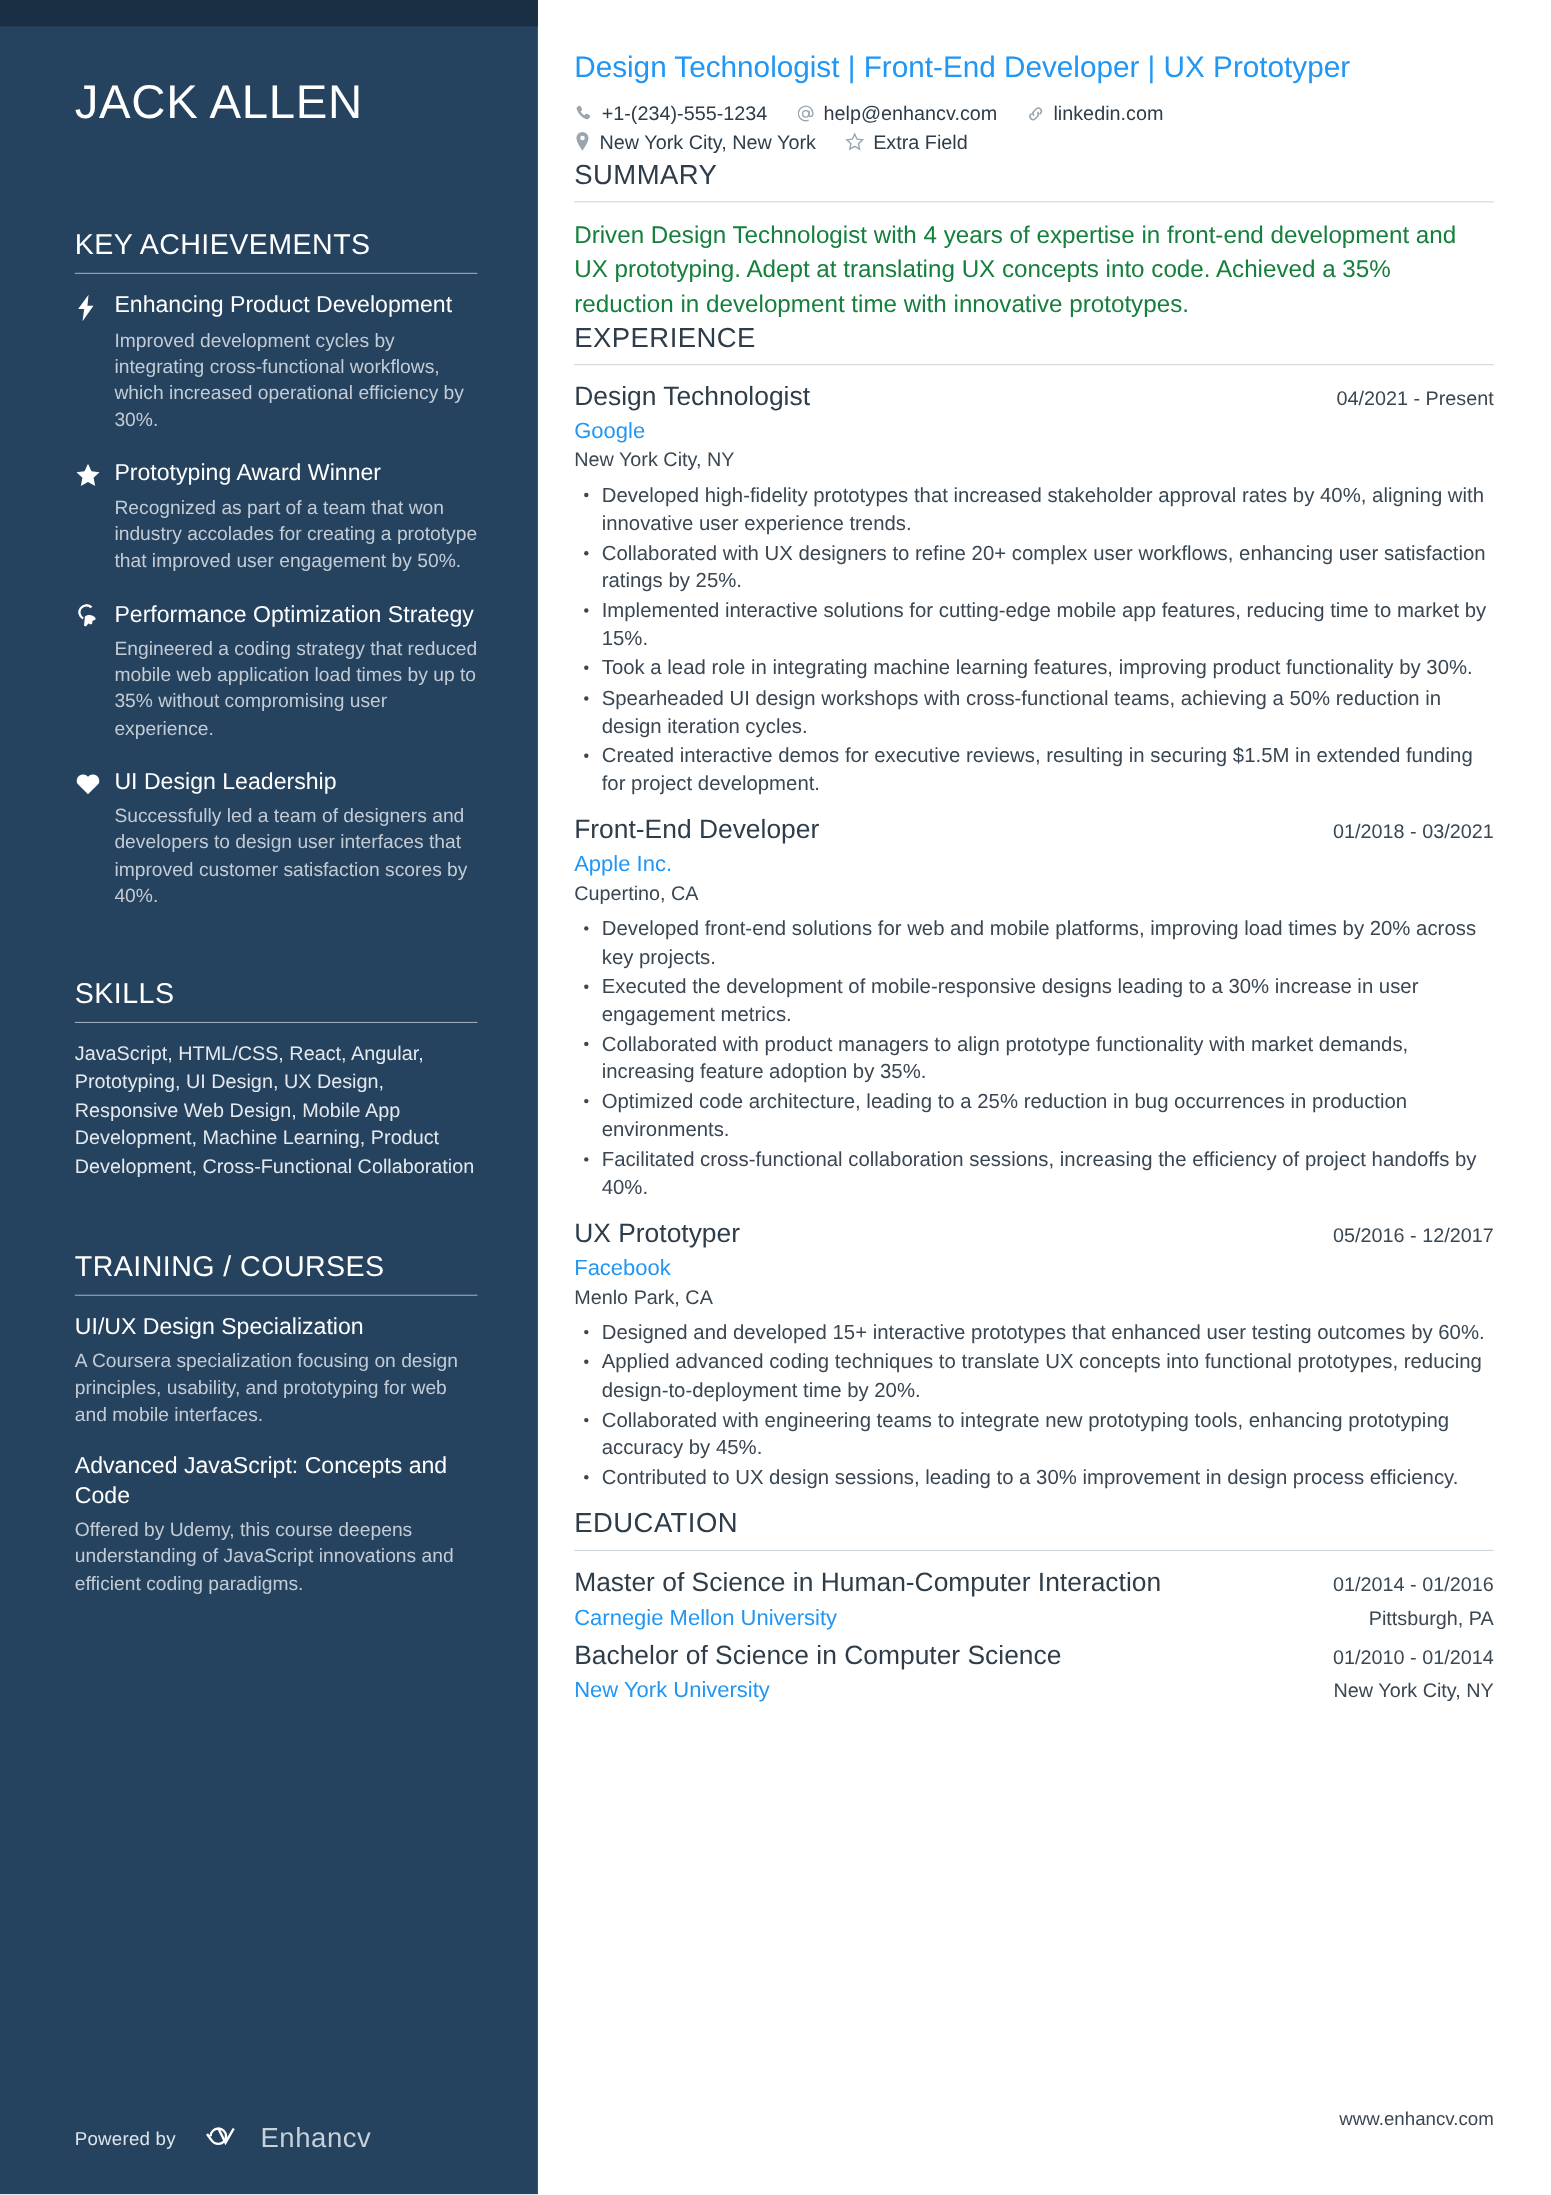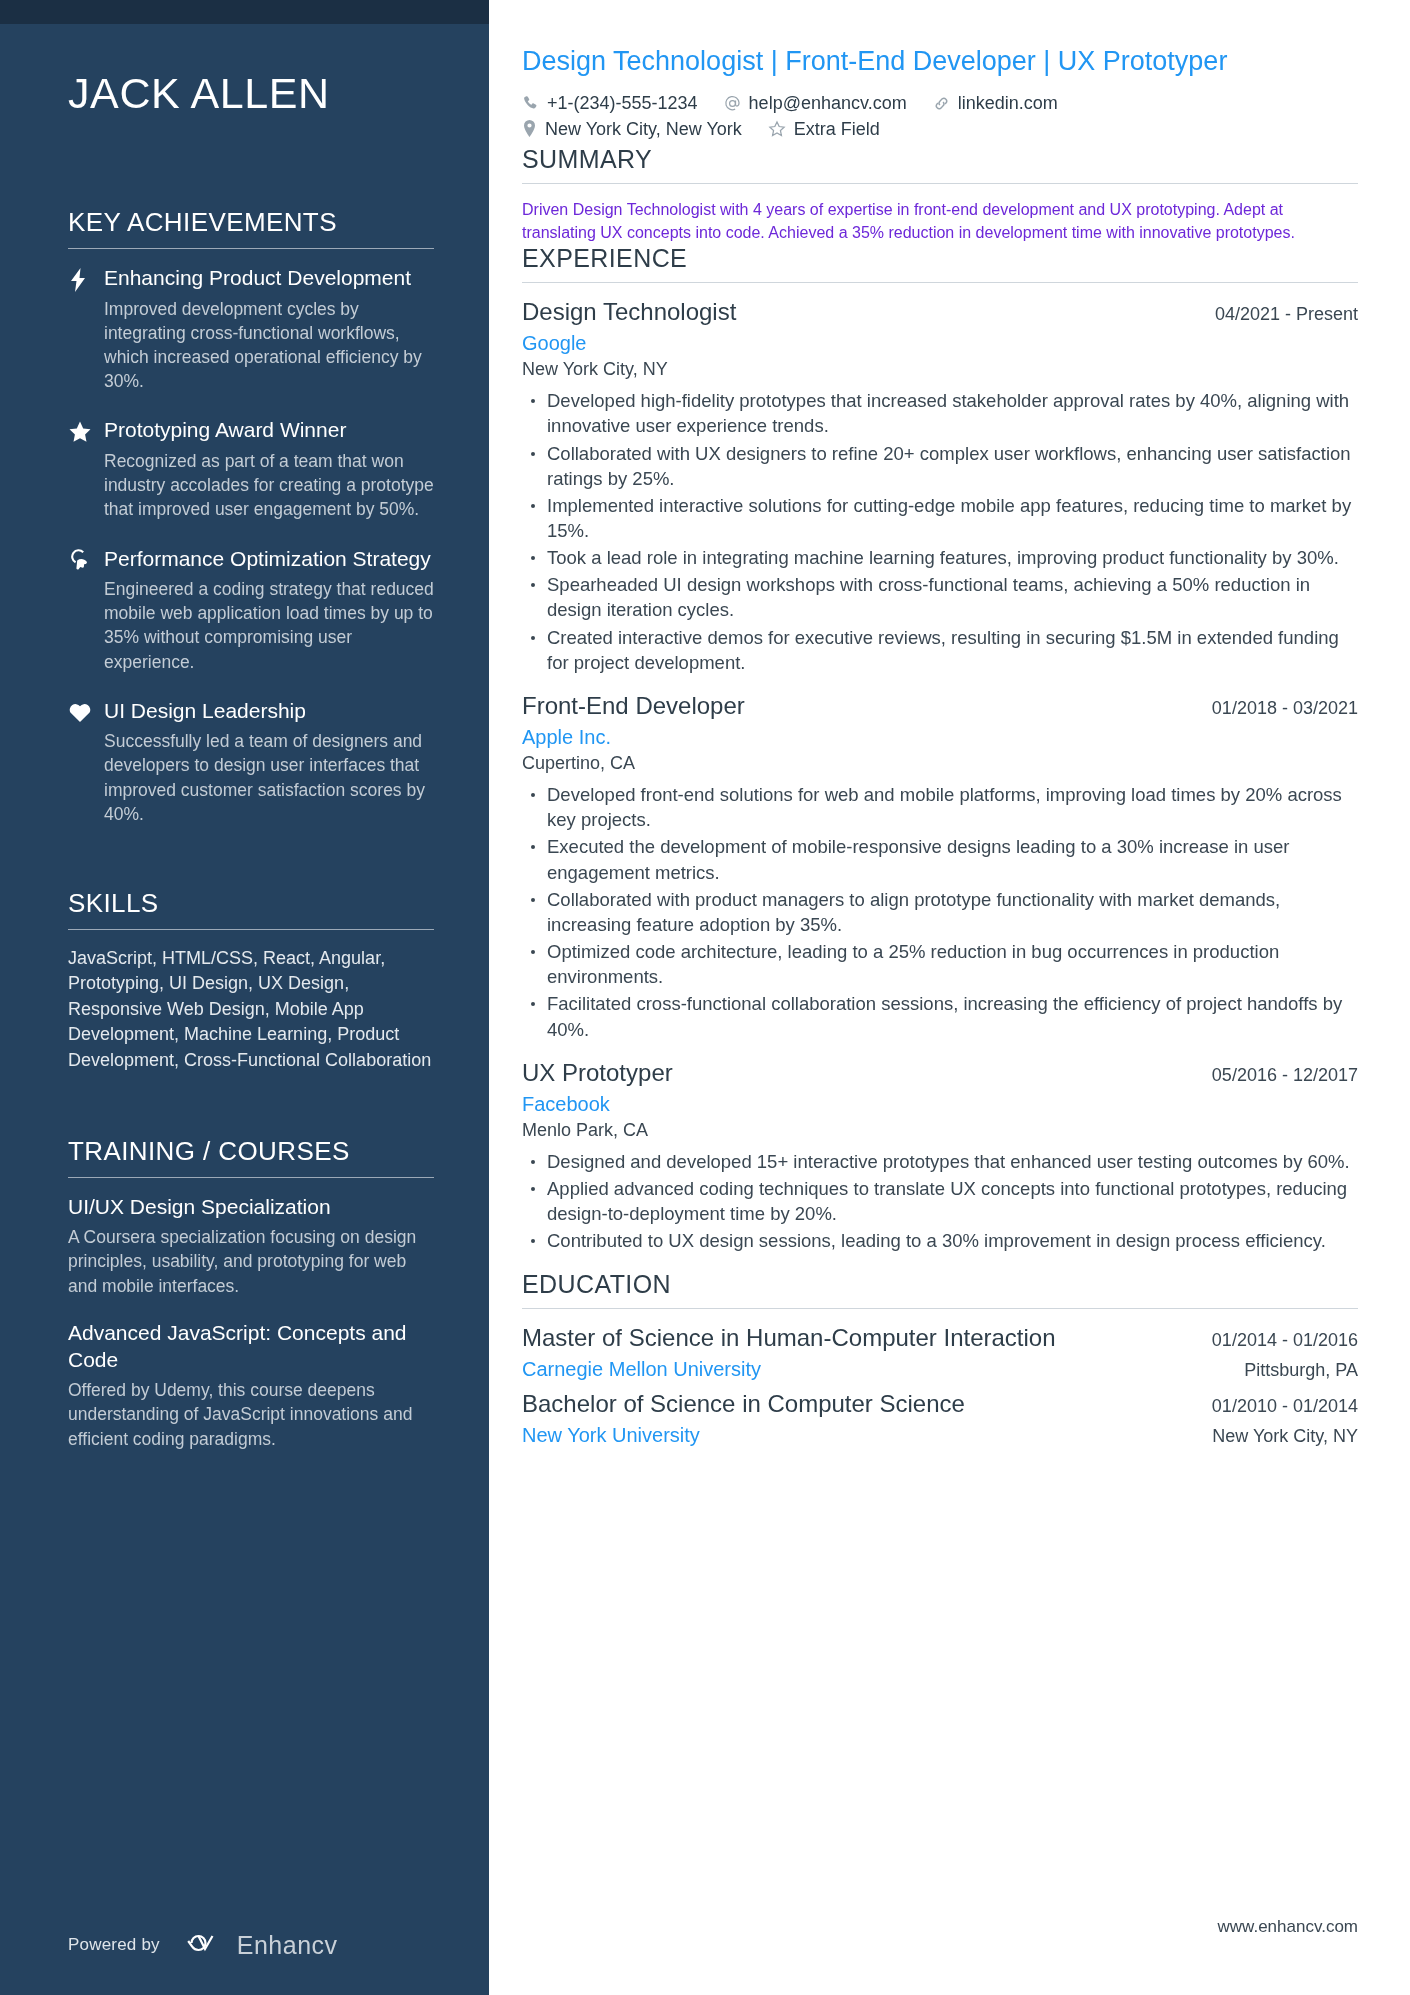--- a/index.html
+++ b/index.html
@@ -163,23 +163,23 @@
   .sec-h {
     font-size: 25px;
     font-weight: 400;
     color: #2e3d49;
     letter-spacing: 0.4px;
     padding-bottom: 9px;
   }
   .sec-rule { height: 1px; background: #cfd6dc; margin-bottom: 14px; }
 
   .summary-text {
-    font-size: 16px;
+    font-size: 22px;
     line-height: 1.45;
-    color: #6d28d9;
+    color: #15803d;
   }
 
   .job { margin-bottom: 16px; }
   .job-top {
     display: flex;
     justify-content: space-between;
     align-items: baseline;
     gap: 20px;
   }
   .job-title {
@@ -481,20 +481,21 @@
           <div class="job-title">UX Prototyper</div>
           <div class="job-date">05/2016 - 12/2017</div>
         </div>
         <div class="job-sub">
           <div class="job-company">Facebook</div>
           <div class="job-loc">Menlo Park, CA</div>
         </div>
         <ul class="bullets">
           <li>Designed and developed 15+ interactive prototypes that enhanced user testing outcomes by 60%.</li>
           <li>Applied advanced coding techniques to translate UX concepts into functional prototypes, reducing design-to-deployment time by 20%.</li>
+          <li>Collaborated with engineering teams to integrate new prototyping tools, enhancing prototyping accuracy by 45%.</li>
           <li>Contributed to UX design sessions, leading to a 30% improvement in design process efficiency.</li>
         </ul>
       </div>
     </section>
 
     <section class="sec">
       <div class="sec-h">EDUCATION</div>
       <div class="sec-rule"></div>
 
       <div class="edu">

